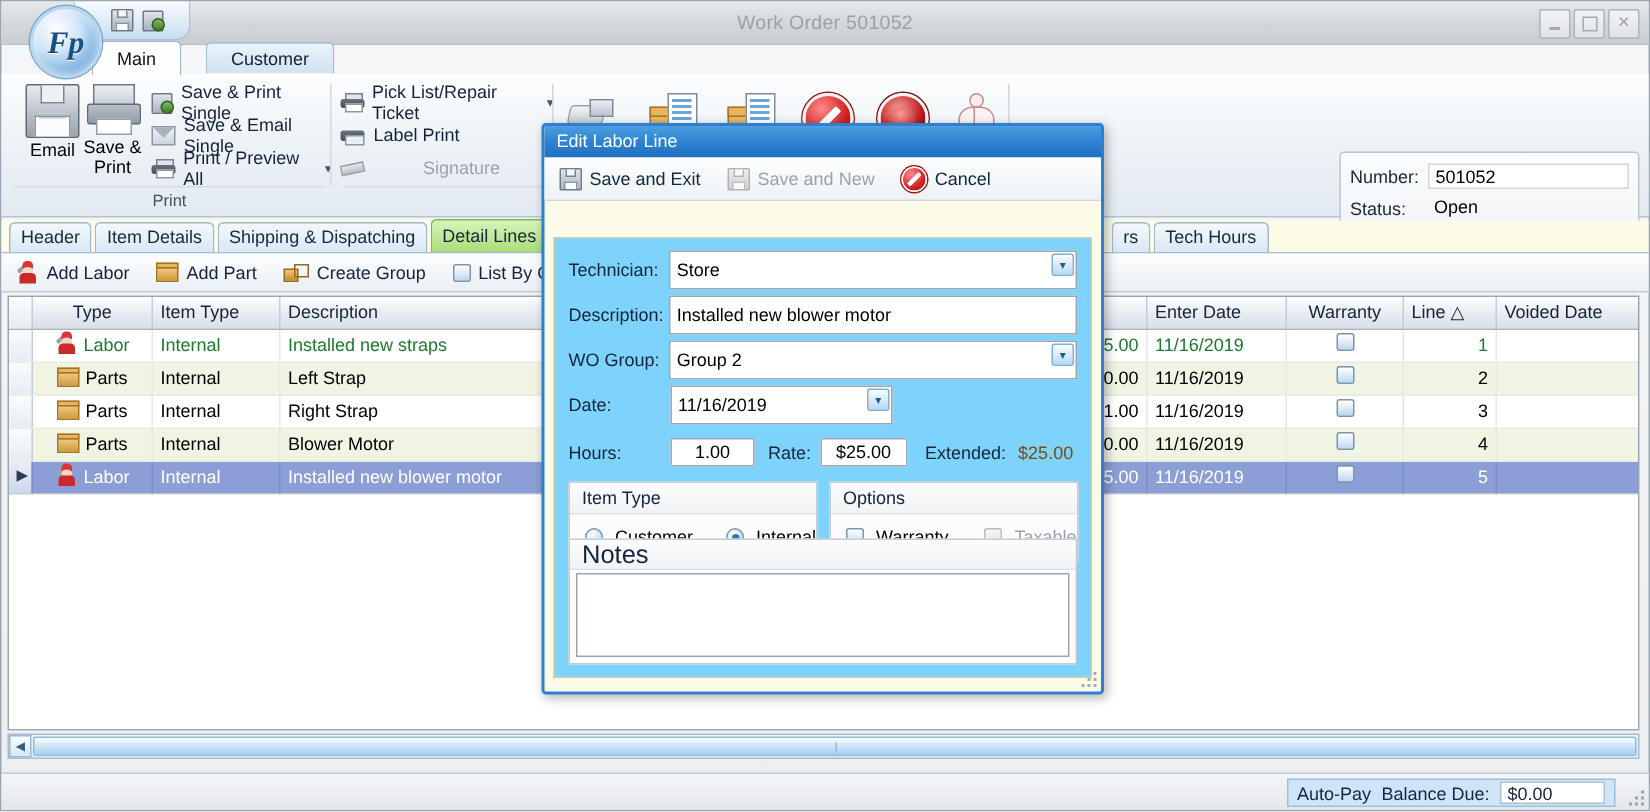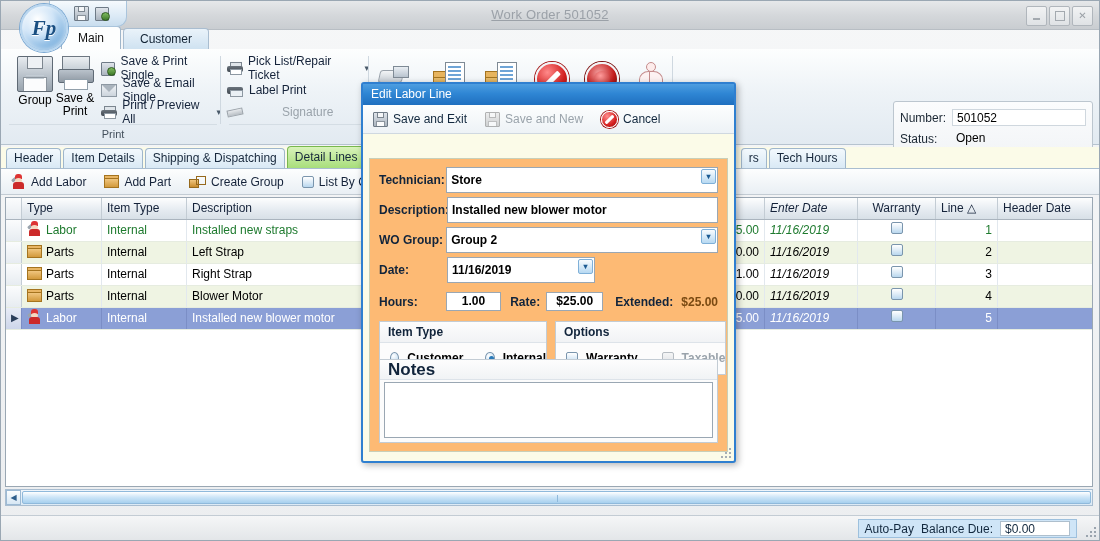--- a/index.html
+++ b/index.html
@@ -20,21 +20,21 @@
 
   
   .titlebar{
     position:absolute;left:0;top:0;width:1098px;height:29px;
     background:linear-gradient(180deg,#e6e8ea 0%,#d5d8db 50%,#c9cdd1 100%);
     border-bottom:1px solid #b8bec4;
     box-sizing:border-box;
   }
   .title-text{
     position:absolute;left:0;top:6px;width:1098px;text-align:center;
-    font-size:13px;color:#9ba1a8;letter-spacing:.2px;text-decoration:underline;
+    font-size:13px;color:#9ba1a8;letter-spacing:.2px;
   }
   .wbtns{position:absolute;right:6px;top:5px;display:flex;gap:2px;}
   .wbtn{
     width:19px;height:18px;border:1px solid #b0b6bc;border-radius:2px;
     background:linear-gradient(180deg,#f2f3f4,#dfe2e5);
     display:flex;align-items:center;justify-content:center;
     color:#9aa0a6;font-size:10px;line-height:1;
   }
   .wbtn span{display:block;}
   .wb-min{width:7px;height:2px;background:#a3a9af;margin-top:6px;}
@@ -68,21 +68,21 @@
     border:1px solid #6e7a86;border-radius:1px;
   }
   .ico-save::before{content:"";position:absolute;left:3px;top:0;width:7px;height:5px;background:#f4f6f8;border:1px solid #7b858f;border-top:none;box-sizing:border-box;}
   .ico-save::after{content:"";position:absolute;left:2px;bottom:0px;width:9px;height:5px;background:#fafbfc;border:1px solid #8b949d;border-bottom:none;box-sizing:border-box;}
   .ico-saveprint{position:relative;width:14px;height:13px;}
   .ico-saveprint .bd{position:absolute;left:0;top:0;width:12px;height:12px;background:linear-gradient(180deg,#dfe4ea,#aab4bf);border:1px solid #6e7a86;border-radius:1px;}
   .ico-saveprint .dot{position:absolute;right:-1px;bottom:-1px;width:7px;height:7px;border-radius:50%;background:linear-gradient(180deg,#7fbb5f,#3f7a2a);border:1px solid #2f5c1f;}
 
   
   .ribtabs{
-    position:absolute;left:60px;top:26px;height:22px;display:flex;align-items:flex-end;gap:2px;z-index:4;
+    position:absolute;left:60px;top:26px;height:22px;display:flex;align-items:center;gap:16px;z-index:4;
   }
   .ribtab{
     height:20px;padding:0 16px;line-height:20px;font-size:12px;
     border:1px solid #a9bdd0;border-bottom:none;border-radius:4px 4px 0 0;
     background:linear-gradient(180deg,#eaf3fa,#cfe2f1);
     color:#123;
   }
   .ribtab.active{
     background:#fdfefe;border-color:#9fb6cb;color:#111;height:22px;line-height:22px;
   }
@@ -231,27 +231,27 @@
   .gc{
     border-right:1px solid #e2e8ee;box-sizing:border-box;
     font-size:12px;line-height:20px;padding:0 5px;white-space:nowrap;overflow:hidden;
   }
   .grow.sel .gc{border-right-color:#7b8ec6;}
   .green{color:#1e7a2e;}
   .num{text-align:right;}
   .ctr{text-align:center;}
   .c-ind{width:16px;flex:0 0 16px;background:linear-gradient(180deg,#fbfcfd,#e7ecf1);border-right:1px solid #c3ccd4;text-align:center;color:#2a3e5a;font-size:10px;line-height:20px;}
   .grow.sel .c-ind{background:linear-gradient(180deg,#e8ecf6,#cdd6ea);}
-  .c-type{width:80px;flex:0 0 80px;}
+  .c-type{width:80px;flex:0 0 80px;text-align:center;}
   .c-itype{width:85px;flex:0 0 85px;}
   .c-desc{width:365px;flex:0 0 365px;}
   .c-qty{width:50px;flex:0 0 50px;}
   .c-price{width:78px;flex:0 0 78px;}
   .c-ext{width:85px;flex:0 0 85px;}
-  .c-date{width:93px;flex:0 0 93px;font-style:italic;}
+  .c-date{width:93px;flex:0 0 93px;}
   .c-warr{width:78px;flex:0 0 78px;}
   .c-line{width:62px;flex:0 0 62px;}
   .c-void{width:100px;flex:0 0 100px;}
   .cellicon{display:inline-block;vertical-align:-2px;margin-right:4px;}
 
   .hscroll{
     position:absolute;left:4px;top:488px;width:1088px;height:17px;
     background:linear-gradient(180deg,#eff5fb,#dceaf5);
     border:1px solid #a9bdd0;box-sizing:border-box;display:flex;align-items:center;
   }
@@ -309,21 +309,21 @@
   }
   .dtab{
     height:19px;line-height:19px;padding:0 9px;font-size:12px;
     border:1px solid #9fb6cb;border-bottom:none;border-radius:4px 4px 0 0;
     background:linear-gradient(180deg,#f3f9fd,#d9e9f5);color:#17283c;
   }
   .dtab.active{background:linear-gradient(180deg,#d9f3bb,#a8de7b);border-color:#78b84e;height:21px;line-height:21px;}
 
   .dlg-body{
     position:absolute;left:6px;top:74px;right:6px;bottom:9px;
-    background:#fdba74;border:1px solid #c8cfb8;box-sizing:border-box;padding:8px 9px;font-weight:bold;
+    background:#7dd3fc;border:1px solid #c8cfb8;box-sizing:border-box;padding:8px 9px;
   }
   .frow{display:flex;align-items:center;margin-bottom:4px;}
   .flab{font-size:12px;color:#11243b;}
   .fctl{
     height:19px;background:#fff;border:1px solid #9aa7b3;box-sizing:border-box;
     font-size:12px;line-height:17px;padding:12px 4px;position:relative;display:flex;align-items:center;
   }
   .dropbtn{
     position:absolute;right:1px;top:1px;width:15px;height:15px;
     background:linear-gradient(180deg,#f9fcfe,#b7d9f2);
@@ -394,21 +394,21 @@
   </div>
 
   <div class="ribbon">
 
     <div class="grp" style="left:4px;width:216px;">
       <div class="bigbtn" style="left:4px;">
         <div class="floppy bi">
           <span class="ln" style="top:18px;"></span>
             <span class="ln" style="top:21px;"></span>
         </div>
-        <div class="bl">Group</div>
+        <div class="bl">Email</div>
       </div>
       <div class="bigbtn" style="left:44px;">
         <div class="printer bi">
           <span class="top"></span>
             <span class="mid"></span>
             <span class="pap"></span>
         </div>
         <div class="bl">Save &amp; Print</div>
       </div>
 
@@ -579,21 +579,21 @@
       <div class="gh c-ind"></div>
       <div class="gh c-type">Type</div>
       <div class="gh c-itype">Item Type</div>
       <div class="gh c-desc">Description</div>
       <div class="gh c-qty"></div>
       <div class="gh c-price"></div>
       <div class="gh c-ext">Extended</div>
       <div class="gh c-date">Enter Date</div>
       <div class="gh c-warr ctr">Warranty</div>
       <div class="gh c-line">Line △</div>
-      <div class="gh c-void">Header Date</div>
+      <div class="gh c-void">Voided Date</div>
     </div>
 
     <div class="grow">
       <div class="gc c-ind"></div>
       <div class="gc c-type green"><span class="cellicon ico-labor"><span class="wr"></span><span class="hd"></span><span class="fc"></span><span class="bd"></span></span><span>Labor</span></div>
       <div class="gc c-itype green">Internal</div>
       <div class="gc c-desc green">Installed new straps</div>
       <div class="gc c-qty num green">0</div>
       <div class="gc c-price num green"></div>
       <div class="gc c-ext num green">$25.00</div>

